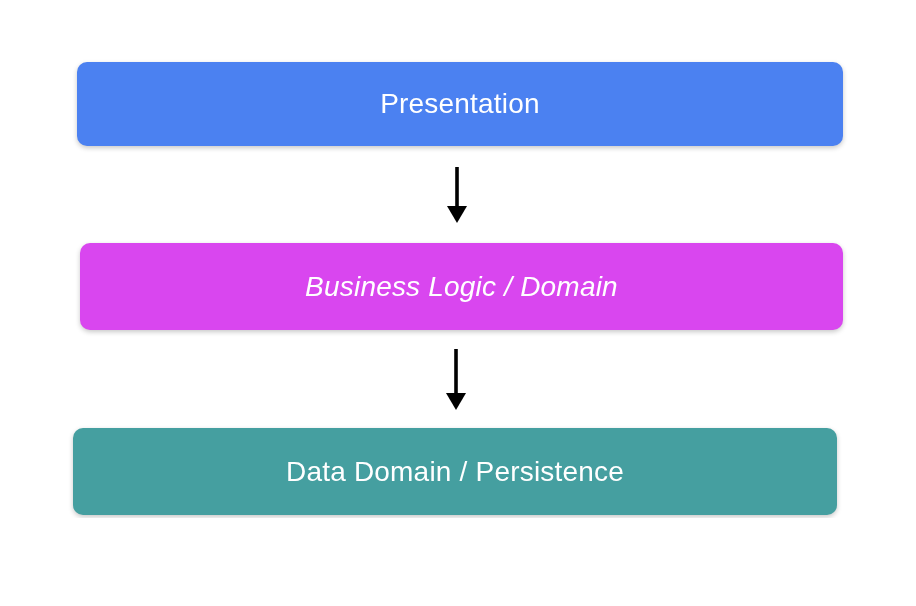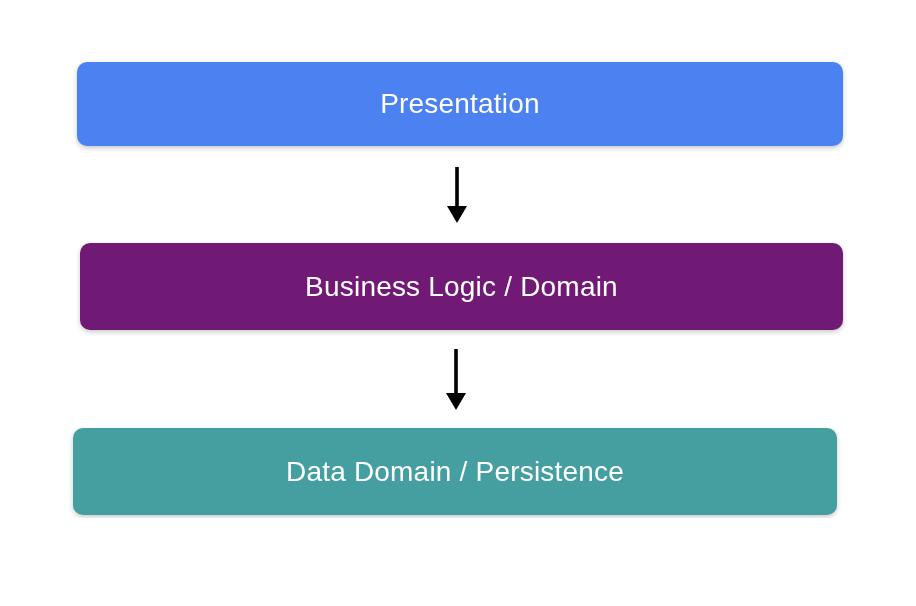--- a/index.html
+++ b/index.html
@@ -75,21 +75,21 @@
     <span>Presentation</span>
   </div>
 
   <div class="arrow arrow-1">
     <svg viewBox="0 0 24 58" xmlns="http://www.w3.org/2000/svg" aria-hidden="true">
       <line x1="12" y1="1" x2="12" y2="42" stroke="#000000" stroke-width="3.6"></line>
       <polygon points="2,40 22,40 12,57" fill="#000000"></polygon>
     </svg>
   </div>
 
-  <div class="layer-box layer-business" style="background: #701a75;">
+  <div class="layer-box layer-business" style="background: #d946ef; font-style: italic;">
     <span>Business Logic / Domain</span>
   </div>
 
   <div class="arrow arrow-2">
     <svg viewBox="0 0 24 63" xmlns="http://www.w3.org/2000/svg" aria-hidden="true">
       <line x1="12" y1="1" x2="12" y2="47" stroke="#000000" stroke-width="3.6"></line>
       <polygon points="2,45 22,45 12,62" fill="#000000"></polygon>
     </svg>
   </div>
 

